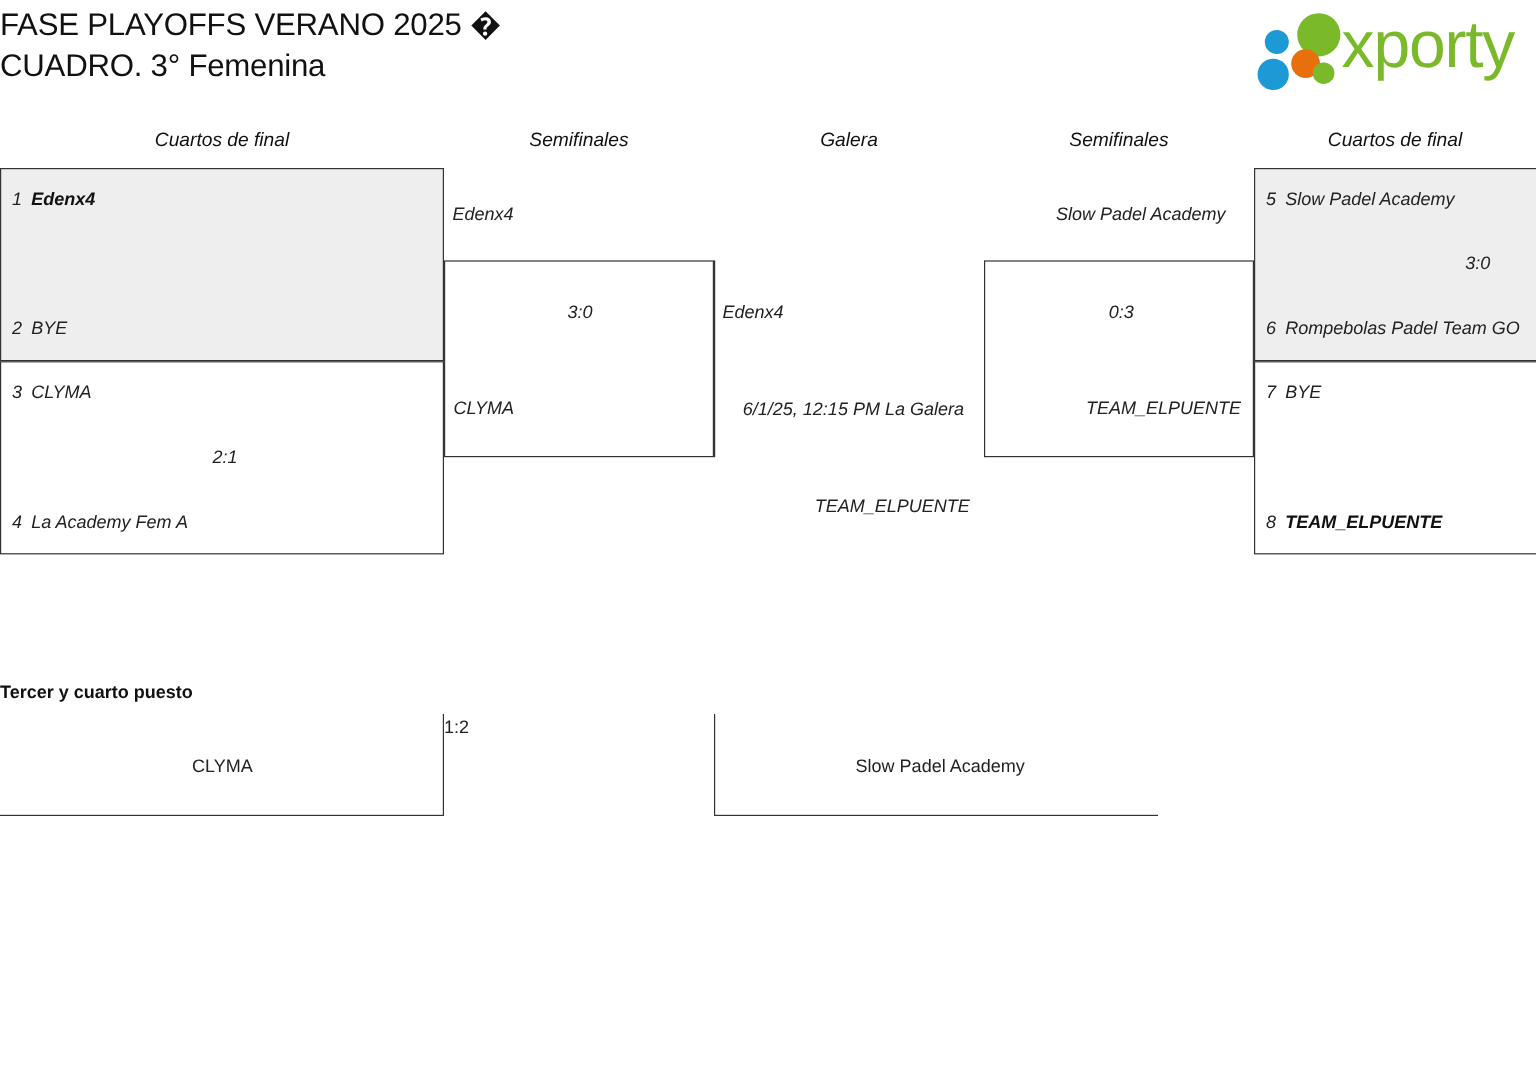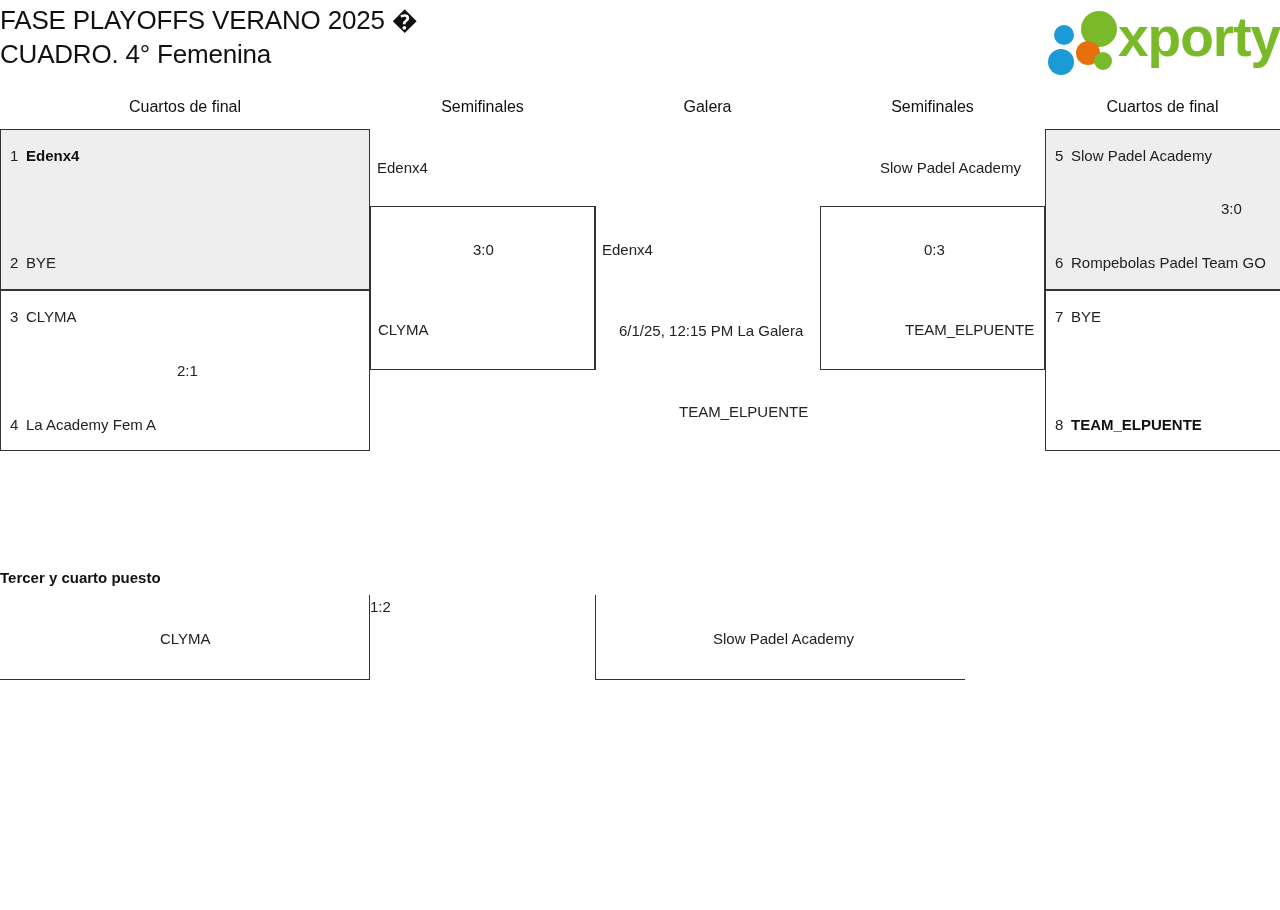--- a/index.html
+++ b/index.html
@@ -50,27 +50,27 @@
   .dot-orange     { left: 28px; top: 33px; width: 24px; height: 24px; background: #e8700c; }
   .dot-green-big  { left: 33px; top: 3px;  width: 36px; height: 36px; background: #7ab929; }
   .dot-blue-bot   { left: 0px;  top: 41px; width: 26px; height: 26px; background: #1b9ad6; }
   .dot-green-sm   { left: 46px; top: 44px; width: 18px; height: 18px; background: #7ab929; }
   .logo-word {
     position: absolute;
     left: 76px;
     top: 3px;
     font-size: 55px;
     line-height: 60px;
-    font-weight: bold;
+    font-weight: normal;
     color: #7ab929;
     letter-spacing: -1px;
   }
 
   
-  .bracket { position: absolute; left: 0; top: 0; width: 1280px; height: 856px; }
+  .bracket { position: absolute; left: 0; top: 11px; width: 1280px; height: 856px; font-style: italic; }
 
   .col-header {
     position: absolute;
     font-size: 16px;
     line-height: 20px;
     font-weight: 500;
     color: #111111;
     text-align: center;
     white-space: nowrap;
   }
@@ -131,21 +131,21 @@
   }
   .tp-box {
     position: absolute;
     box-sizing: border-box;
   }
 </style>
 </head>
 <body>
 
 <div class="page-title">FASE PLAYOFFS VERANO 2025 �
-CUADRO. 4° Femenina</div>
+CUADRO. 3° Femenina</div>
 
 <div class="logo">
   <div class="logo-dots">
     <span class="dot dot-green-big"></span>
     <span class="dot dot-blue-top"></span>
     <span class="dot dot-orange"></span>
     <span class="dot dot-green-sm"></span>
     <span class="dot dot-blue-bot"></span>
   </div>
   <div class="logo-word">xporty</div>

